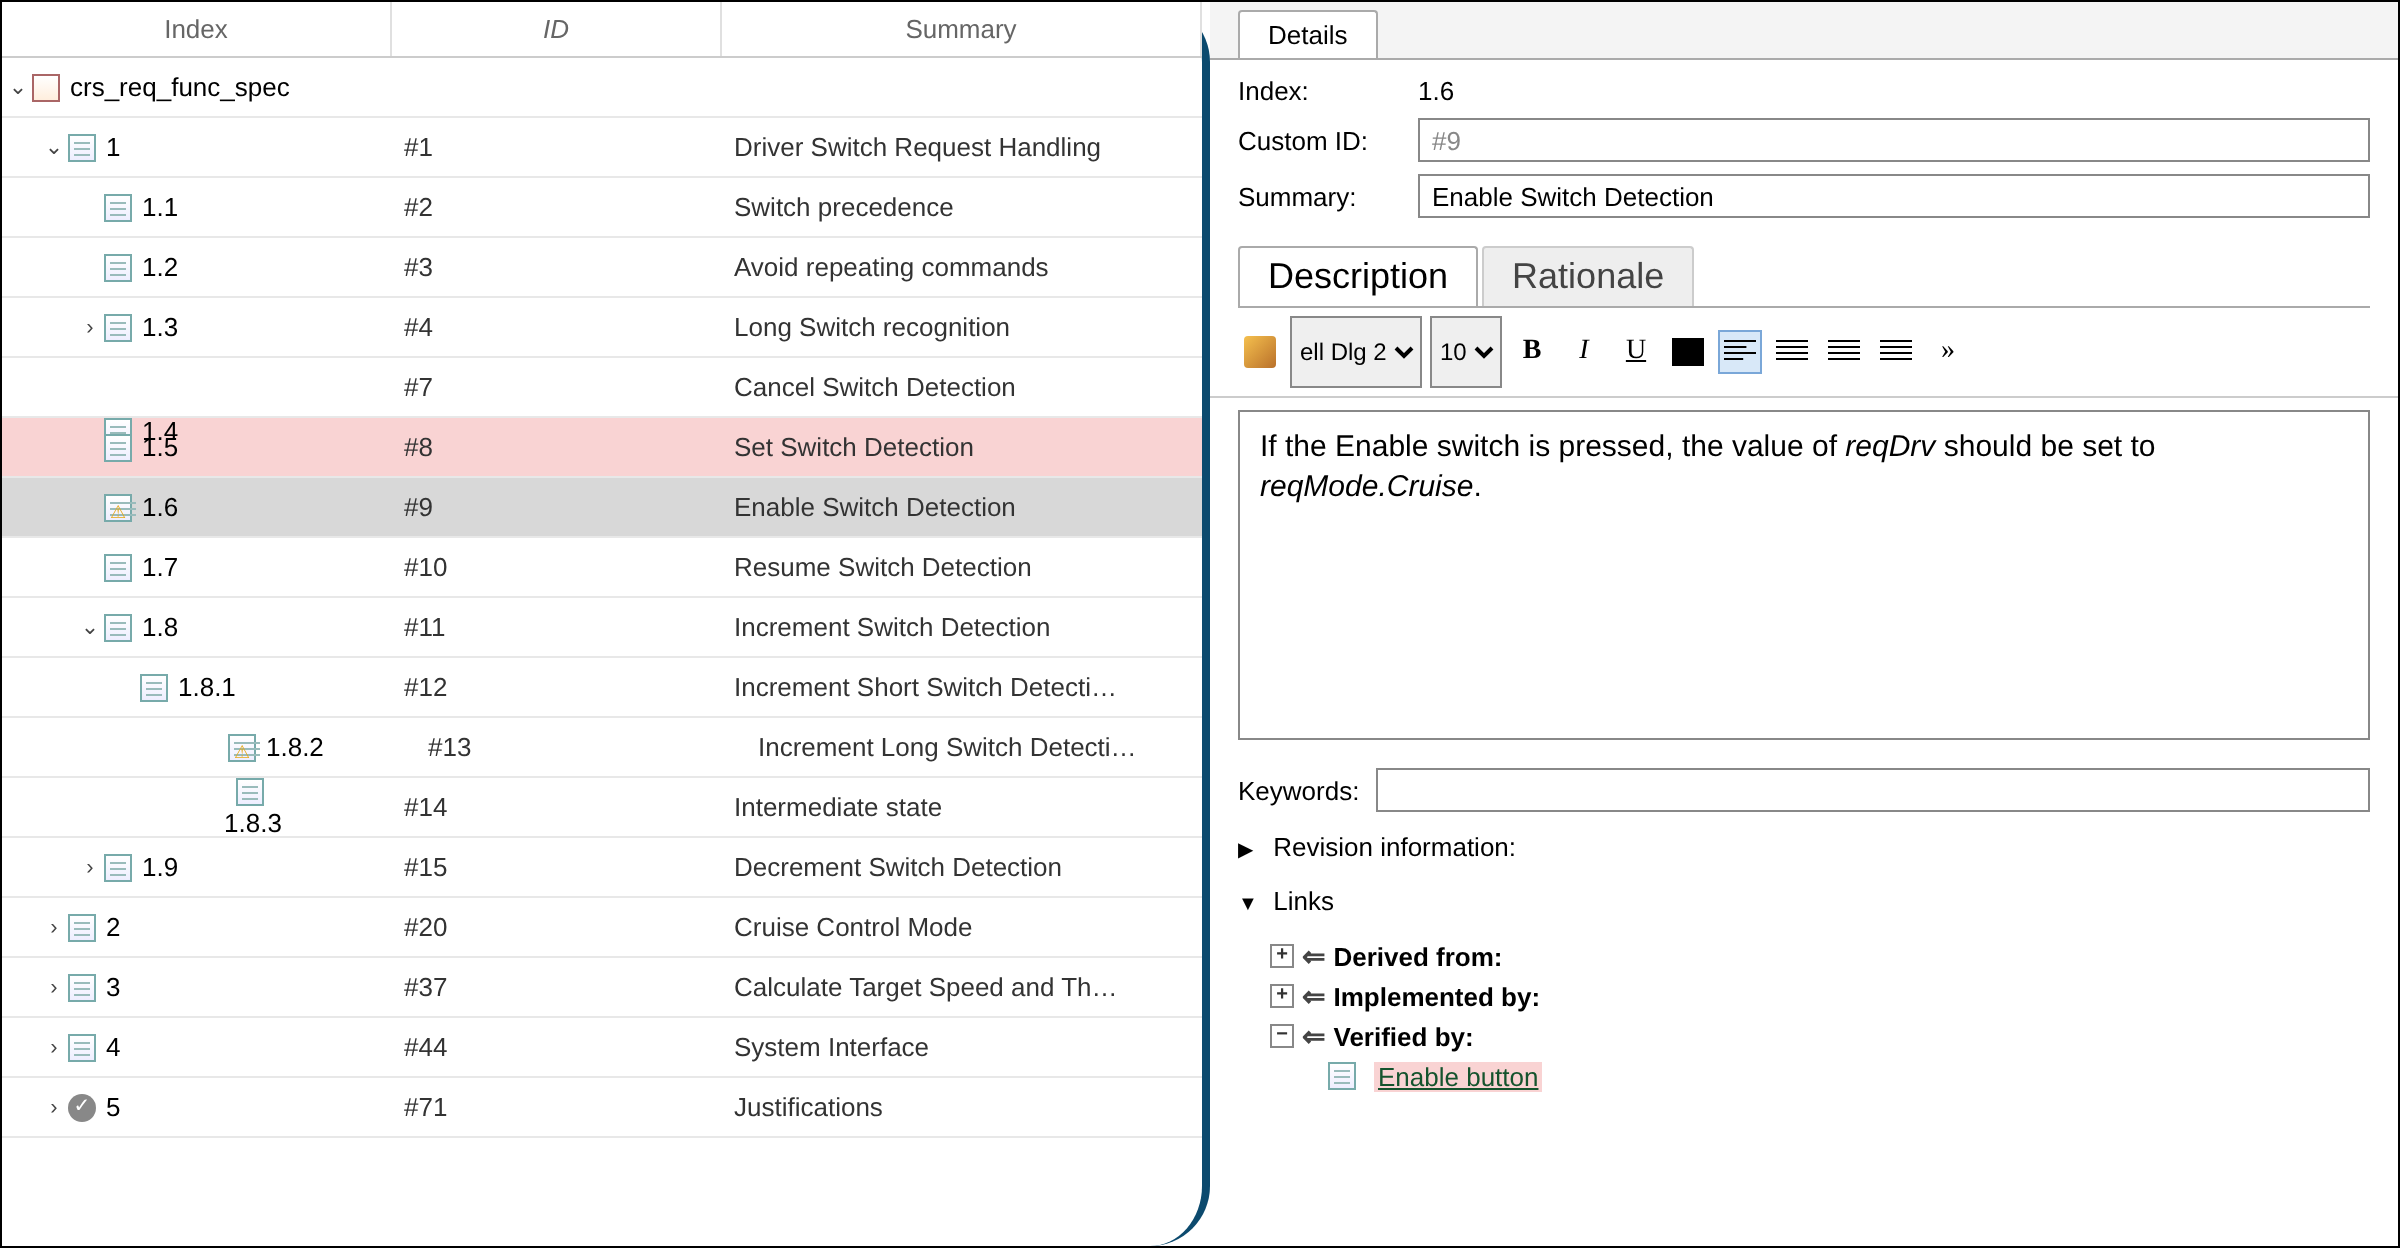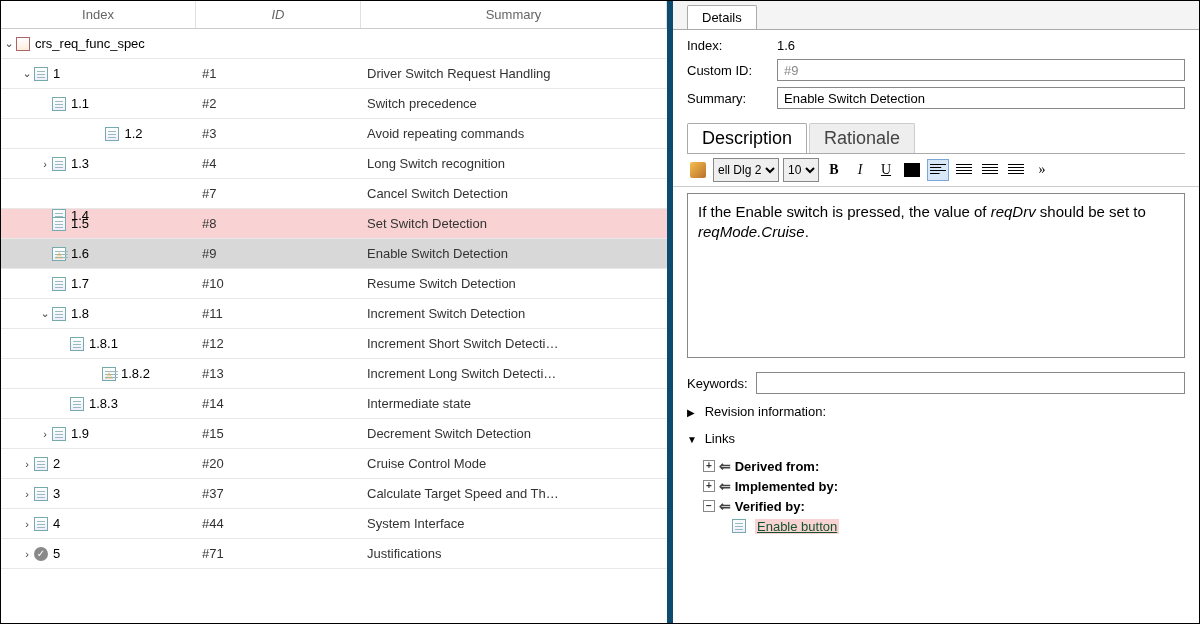--- a/index.html
+++ b/index.html
@@ -1,18 +1,18 @@
 <!DOCTYPE html>
 <html><head>
 <meta charset="utf-8">
 <style>
 * { box-sizing: border-box; margin: 0; padding: 0; }
 body { font-family: "Segoe UI", Tahoma, sans-serif; font-size: 13px; color: #000; background: #fff; width: 1200px; height: 624px; overflow: hidden; border: 1px solid #000; }
 .main { display: flex; height: 100%; }
-.left { width: 672px; border-right: 6px solid #0c4a6e; display: flex; flex-direction: column; }
+.left { width: 604px; border-right: 4px solid #0c4a6e; display: flex; flex-direction: column; border-radius: 30px; }
 .right { flex: 1; display: flex; flex-direction: column; background: #fff; }
 
 
 .thead { display: flex; background: #fff; border-bottom: 1px solid #ccc; color: #666; }
 .thead > div { padding: 6px 4px; text-align: center; border-right: 1px solid #e0e0e0; font-size: 13px; }
 .col-index { width: 195px; }
 .col-id { width: 165px; font-style: italic; }
 .col-summary { flex: 1; }
 
 .trows { flex: 1; overflow: hidden; }
@@ -40,21 +40,21 @@
 .prow { display: flex; align-items: center; margin-bottom: 6px; }
 .prow .lbl { width: 90px; color: #000; }
 .prow .val { flex: 1; }
 .prow input { width: 100%; height: 22px; border: 1px solid #888; padding: 2px 6px; font-family: inherit; font-size: 13px; }
 input.dim { color: #888; }
 
 .inner-tabs { display: flex; margin: 4px 14px 0 14px; border-bottom: 1px solid #aaa; }
 .inner-tabs .tab { font-size: 18px; }
 
 .toolbar { display: flex; align-items: center; gap: 4px; padding: 4px 14px; border-bottom: 1px solid #ccc; }
-.toolbar select { height: 24px; border: 1px solid #888; font-size: 12px; }
+.toolbar select { height: 36px; border: 1px solid #888; font-size: 12px; }
 .tbtn { min-width: 22px; height: 22px; display: inline-flex; align-items: center; justify-content: center; border: 1px solid transparent; cursor: pointer; font-family: "Times New Roman", serif; font-size: 14px; }
 .tbtn.active { border: 1px solid #7aa7d8; background: #d8e8f8; }
 .color-sw { width: 16px; height: 14px; background: #000; }
 .align-ico { display: inline-block; width: 16px; height: 12px; }
 .al-left { background: repeating-linear-gradient(#000 0 1px, transparent 1px 3px); clip-path: polygon(0 0,100% 0,100% 25%,70% 25%,70% 50%,100% 50%,100% 75%,60% 75%,60% 100%,0 100%);}
 .al-center,.al-right,.al-just { background: repeating-linear-gradient(#000 0 1px, transparent 1px 3px);} 
 .paint-ico{width:16px;height:16px;background:linear-gradient(135deg,#f5c04e,#b9702a);border-radius:2px;}
 
 .editor { margin: 6px 14px 10px 14px; border: 1px solid #888; height: 165px; padding: 8px 10px; font-size: 15px; line-height: 1.35; overflow: auto; }
 
@@ -111,21 +111,21 @@
             <span class="tw"></span>
             <span class="ico">
               <span class="doc-ico"></span>
             </span>
             <span>1.1</span>
           </div>
           <div class="c-id">#2</div>
           <div class="c-summary">Switch precedence</div>
         </div>
         <div class="trow">
-          <div class="c-index" style="padding-left: 38px; justify-content: center;">
+          <div class="c-index" style="padding-left: 38px;">
             <span class="tw"></span>
             <span class="ico">
               <span class="doc-ico"></span>
             </span>
             <span>1.2</span>
           </div>
           <div class="c-id">#3</div>
           <div class="c-summary">Avoid repeating commands</div>
         </div>
         <div class="trow">
@@ -199,32 +199,32 @@
             <span class="tw"></span>
             <span class="ico">
               <span class="doc-ico"></span>
             </span>
             <span>1.8.1</span>
           </div>
           <div class="c-id">#12</div>
           <div class="c-summary">Increment Short Switch Detecti…</div>
         </div>
         <div class="trow">
-          <div class="c-index" style="padding-left: 88px;">
+          <div class="c-index" style="padding-left: 88px; margin-left: 12px;">
             <span class="tw"></span>
             <span class="ico">
               <span class="doc-ico warn-badge"></span>
             </span>
             <span>1.8.2</span>
           </div>
           <div class="c-id">#13</div>
           <div class="c-summary">Increment Long Switch Detecti…</div>
         </div>
         <div class="trow">
-          <div class="c-index" style="padding-left: 56px;">
+          <div class="c-index" style="padding-left: 56px; flex-direction: column;">
             <span class="tw"></span>
             <span class="ico">
               <span class="doc-ico"></span>
             </span>
             <span>1.8.3</span>
           </div>
           <div class="c-id">#14</div>
           <div class="c-summary">Intermediate state</div>
         </div>
         <div class="trow">

